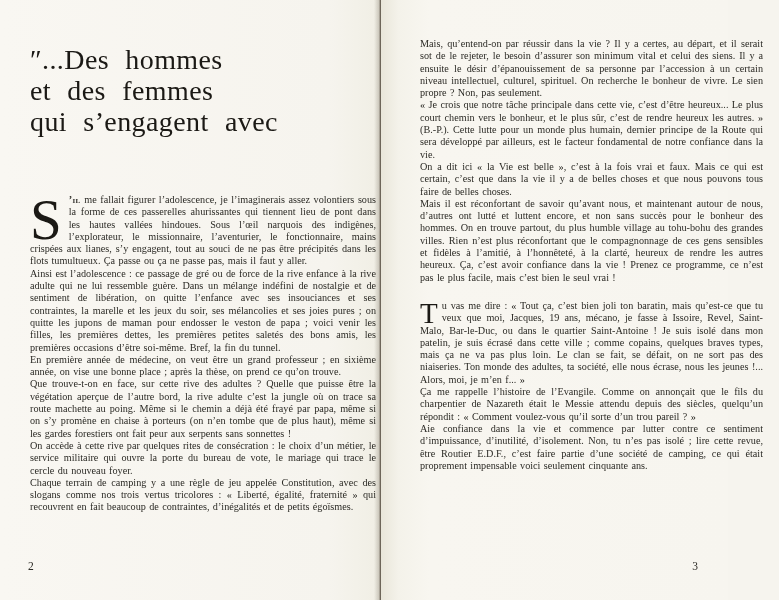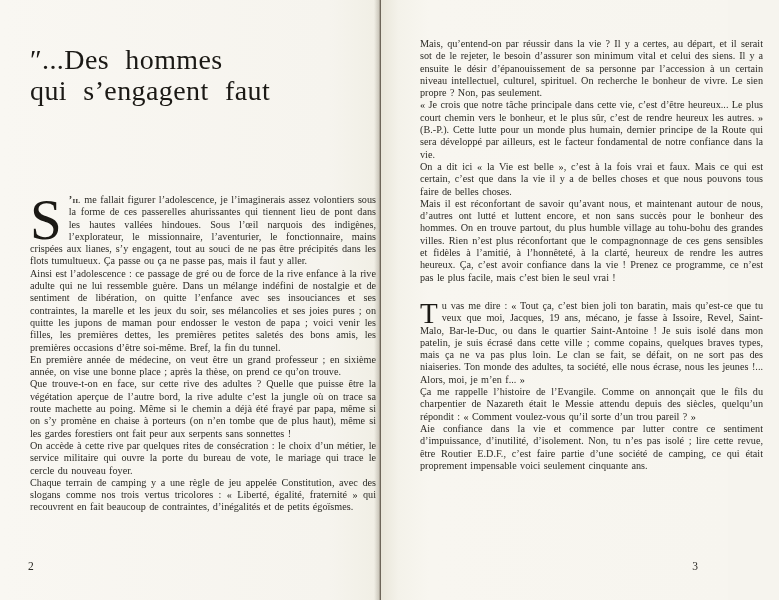--- a/index.html
+++ b/index.html
@@ -62,21 +62,22 @@
   .page.right .pagenum{right:30px;}
 </style>
 </head>
 <body>
 
 <div class="spread">
 
   <div class="page left">
     <h1 class="title" id="left-title">
         <div class="title-line">″...Des hommes</div>
-        <div class="title-line">qui s’engagent faut</div>
+        <div class="title-line">et des femmes</div>
+        <div class="title-line">qui s’engagent avec</div>
       </h1>
     <div class="textblock" id="left-paras">
         <p class="para"><span class="dropcap-lg">S</span><span class="lead-sc">’il</span> me fallait figurer l’adolescence, je l’imaginerais assez volontiers sous la forme de ces passerelles ahurissantes qui tiennent lieu de pont dans les hautes vallées hindoues. Sous l’œil narquois des indigènes, l’explorateur, le missionnaire, l’aventurier, le fonctionnaire, mains crispées aux lianes, s’y engagent, tout au souci de ne pas être précipités dans les flots tumultueux. Ça passe ou ça ne passe pas, mais il faut y aller.</p>
         <p class="para">Ainsi est l’adolescence : ce passage de gré ou de force de la rive enfance à la rive adulte qui ne lui ressemble guère. Dans un mélange indéfini de nostalgie et de sentiment de libération, on quitte l’enfance avec ses insouciances et ses contraintes, la marelle et les jeux du soir, ses mélancolies et ses joies pures ; on quitte les jupons de maman pour endosser le veston de papa ; voici venir les filles, les premières dettes, les premières petites saletés des bons amis, les premières occasions d’être soi-même. Bref, la fin du tunnel.</p>
         <p class="para">En première année de médecine, on veut être un grand professeur ; en sixième année, on vise une bonne place ; après la thèse, on prend ce qu’on trouve.</p>
         <p class="para">Que trouve-t-on en face, sur cette rive des adultes ? Quelle que puisse être la végétation aperçue de l’autre bord, la rive adulte c’est la jungle où on trace sa route machette au poing. Même si le chemin a déjà été frayé par papa, même si on s’y promène en chaise à porteurs (on n’en tombe que de plus haut), même si les gardes forestiers ont fait peur aux serpents sans sonnettes !</p>
         <p class="para">On accède à cette rive par quelques rites de consécration : le choix d’un métier, le service militaire qui ouvre la porte du bureau de vote, le mariage qui trace le cercle du nouveau foyer.</p>
         <p class="para">Chaque terrain de camping y a une règle de jeu appelée Constitution, avec des slogans comme nos trois vertus tricolores : « Liberté, égalité, fraternité » qui recouvrent en fait beaucoup de contraintes, d’inégalités et de petits égoïsmes.</p>
       </div>
     <div class="pagenum">2</div>

